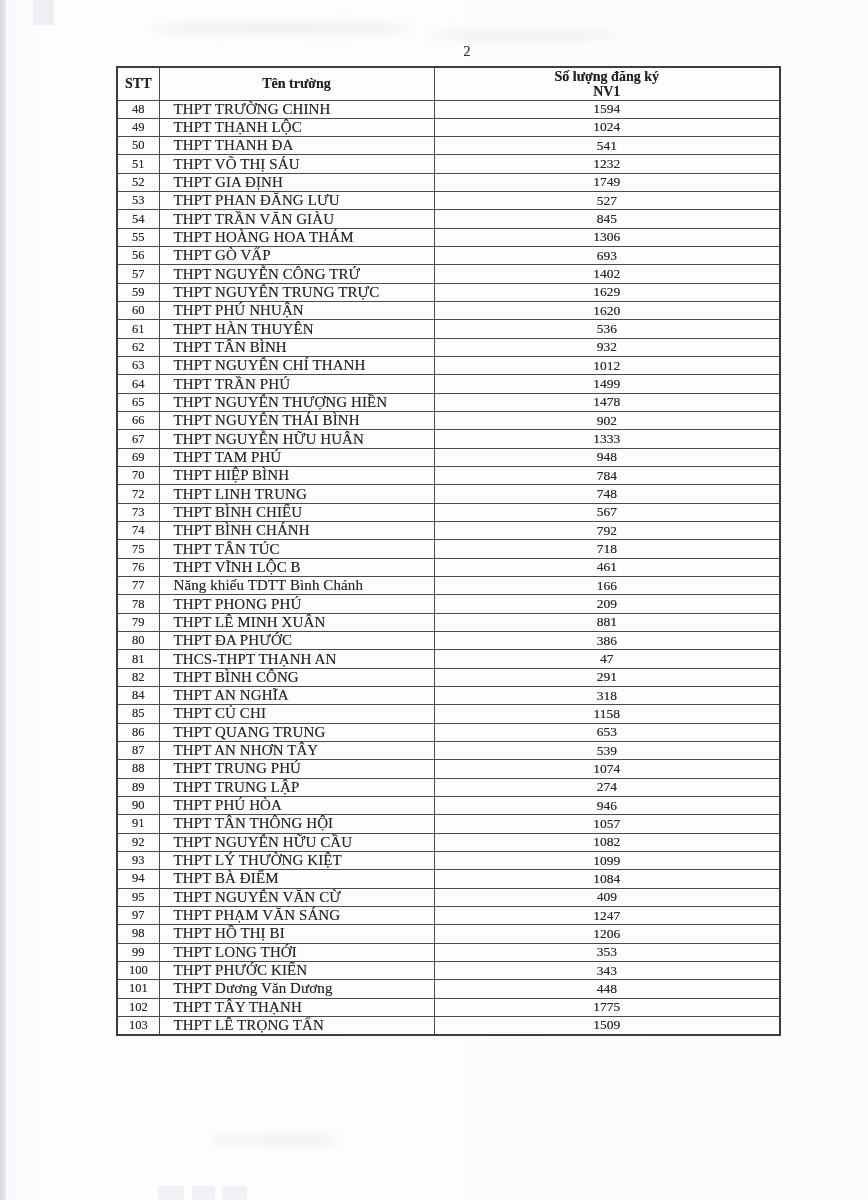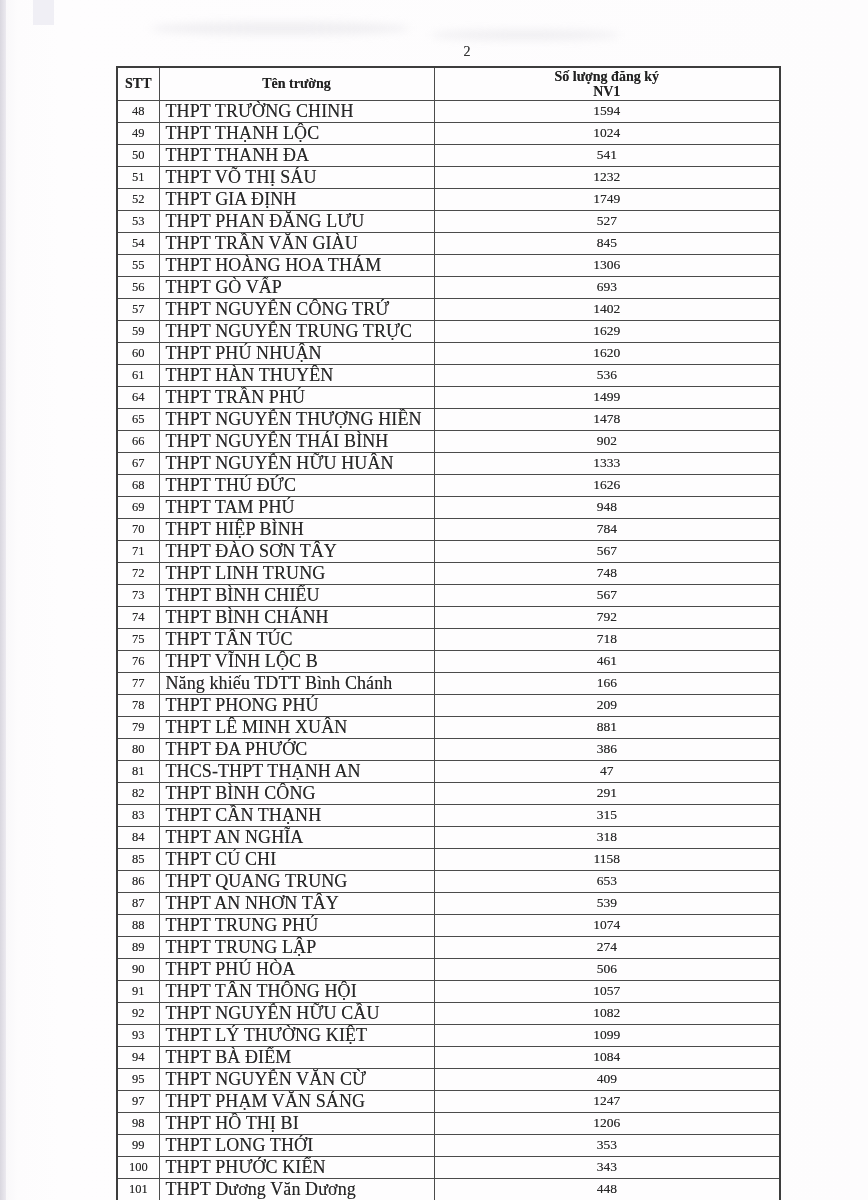--- a/index.html
+++ b/index.html
@@ -56,21 +56,21 @@
     text-shadow:0 0 0.5px rgba(40,40,40,0.55);
   }
   thead th{
     height:33px; font-weight:bold; font-size:14px;
     text-align:center; vertical-align:middle; color:#222;
   }
   thead .two-line div{ line-height:15px; }
   tbody tr{ height:18.34px; }
   tbody td{ vertical-align:middle; color:#282828; }
   td.stt{ text-align:center; font-size:12.5px; }
-  td.school{ text-align:left; padding-left:6px; font-size:18px; letter-spacing:0.1px; }
+  td.school{ text-align:left; padding-left:14px; font-size:15px; letter-spacing:0.1px; }
   td.count{ text-align:center; font-size:13.5px; }
 </style>
 </head>
 <body>
 
 <div class="scan-page"></div>
 <div class="edge-strip"></div>
 <div class="corner-fragment"></div>
 <div class="bottom-fragment bf1"></div>
 <div class="bottom-fragment bf2"></div>
@@ -157,60 +157,60 @@
         <td class="stt">60</td>
         <td class="school">THPT PHÚ NHUẬN</td>
         <td class="count">1620</td>
       </tr>
       <tr>
         <td class="stt">61</td>
         <td class="school">THPT HÀN THUYÊN</td>
         <td class="count">536</td>
       </tr>
       <tr>
+        <td class="stt">62</td>
+        <td class="school">THPT TÂN BÌNH</td>
+        <td class="count">932</td>
+      </tr>
+      <tr>
+        <td class="stt">63</td>
+        <td class="school">THPT NGUYỄN CHÍ THANH</td>
+        <td class="count">1012</td>
+      </tr>
+      <tr>
         <td class="stt">64</td>
         <td class="school">THPT TRẦN PHÚ</td>
         <td class="count">1499</td>
       </tr>
       <tr>
         <td class="stt">65</td>
         <td class="school">THPT NGUYỄN THƯỢNG HIỀN</td>
         <td class="count">1478</td>
       </tr>
       <tr>
         <td class="stt">66</td>
         <td class="school">THPT NGUYỄN THÁI BÌNH</td>
         <td class="count">902</td>
       </tr>
       <tr>
         <td class="stt">67</td>
         <td class="school">THPT NGUYỄN HỮU HUÂN</td>
         <td class="count">1333</td>
       </tr>
       <tr>
-        <td class="stt">68</td>
-        <td class="school">THPT THỦ ĐỨC</td>
-        <td class="count">1626</td>
-      </tr>
-      <tr>
         <td class="stt">69</td>
         <td class="school">THPT TAM PHÚ</td>
         <td class="count">948</td>
       </tr>
       <tr>
         <td class="stt">70</td>
         <td class="school">THPT HIỆP BÌNH</td>
         <td class="count">784</td>
       </tr>
       <tr>
-        <td class="stt">71</td>
-        <td class="school">THPT ĐÀO SƠN TÂY</td>
-        <td class="count">567</td>
-      </tr>
-      <tr>
         <td class="stt">72</td>
         <td class="school">THPT LINH TRUNG</td>
         <td class="count">748</td>
       </tr>
       <tr>
         <td class="stt">73</td>
         <td class="school">THPT BÌNH CHIỂU</td>
         <td class="count">567</td>
       </tr>
       <tr>
@@ -252,25 +252,20 @@
         <td class="stt">81</td>
         <td class="school">THCS-THPT THẠNH AN</td>
         <td class="count">47</td>
       </tr>
       <tr>
         <td class="stt">82</td>
         <td class="school">THPT BÌNH CÔNG</td>
         <td class="count">291</td>
       </tr>
       <tr>
-        <td class="stt">83</td>
-        <td class="school">THPT CẦN THẠNH</td>
-        <td class="count">315</td>
-      </tr>
-      <tr>
         <td class="stt">84</td>
         <td class="school">THPT AN NGHĨA</td>
         <td class="count">318</td>
       </tr>
       <tr>
         <td class="stt">85</td>
         <td class="school">THPT CỦ CHI</td>
         <td class="count">1158</td>
       </tr>
       <tr>
@@ -289,21 +284,21 @@
         <td class="count">1074</td>
       </tr>
       <tr>
         <td class="stt">89</td>
         <td class="school">THPT TRUNG LẬP</td>
         <td class="count">274</td>
       </tr>
       <tr>
         <td class="stt">90</td>
         <td class="school">THPT PHÚ HÒA</td>
-        <td class="count">506</td>
+        <td class="count">946</td>
       </tr>
       <tr>
         <td class="stt">91</td>
         <td class="school">THPT TÂN THÔNG HỘI</td>
         <td class="count">1057</td>
       </tr>
       <tr>
         <td class="stt">92</td>
         <td class="school">THPT NGUYỄN HỮU CẦU</td>
         <td class="count">1082</td>

